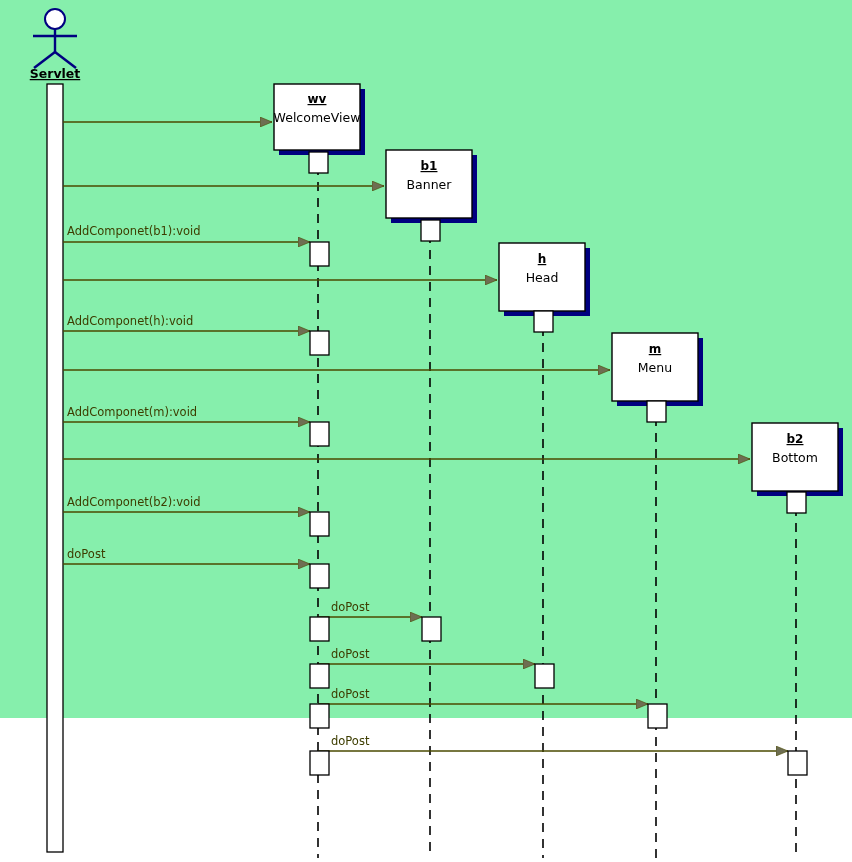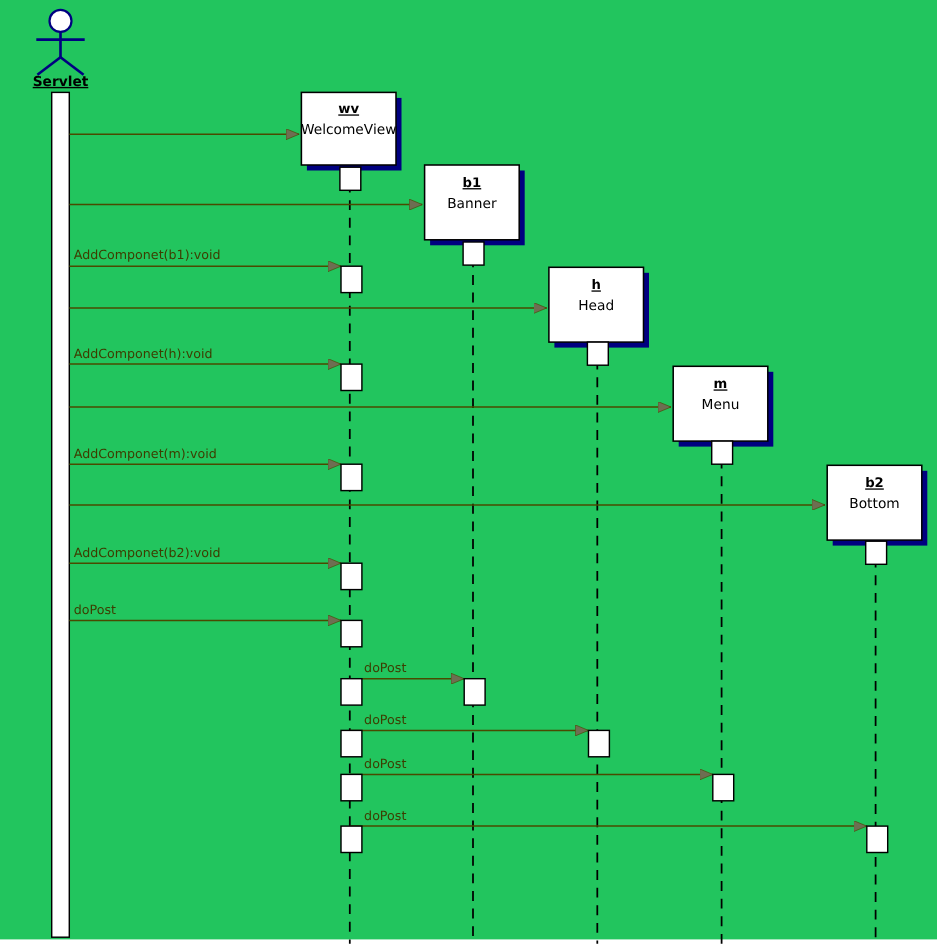--- a/index.html
+++ b/index.html
@@ -10,22 +10,22 @@
   }
   body {
     font-family: "DejaVu Sans", sans-serif;
     width: 852px;
     height: 862px;
     overflow: hidden;
   }
   #diagram-root {
     position: relative;
     width: 852px;
-    height: 854px;
-    background: #22c55e;
+    height: 718px;
+    background: #86efac;
   }
   svg#seq-svg {
     position: absolute;
     left: 0;
     top: 0;
     width: 852px;
     height: 862px;
     display: block;
   }
   .obj-label-name {

